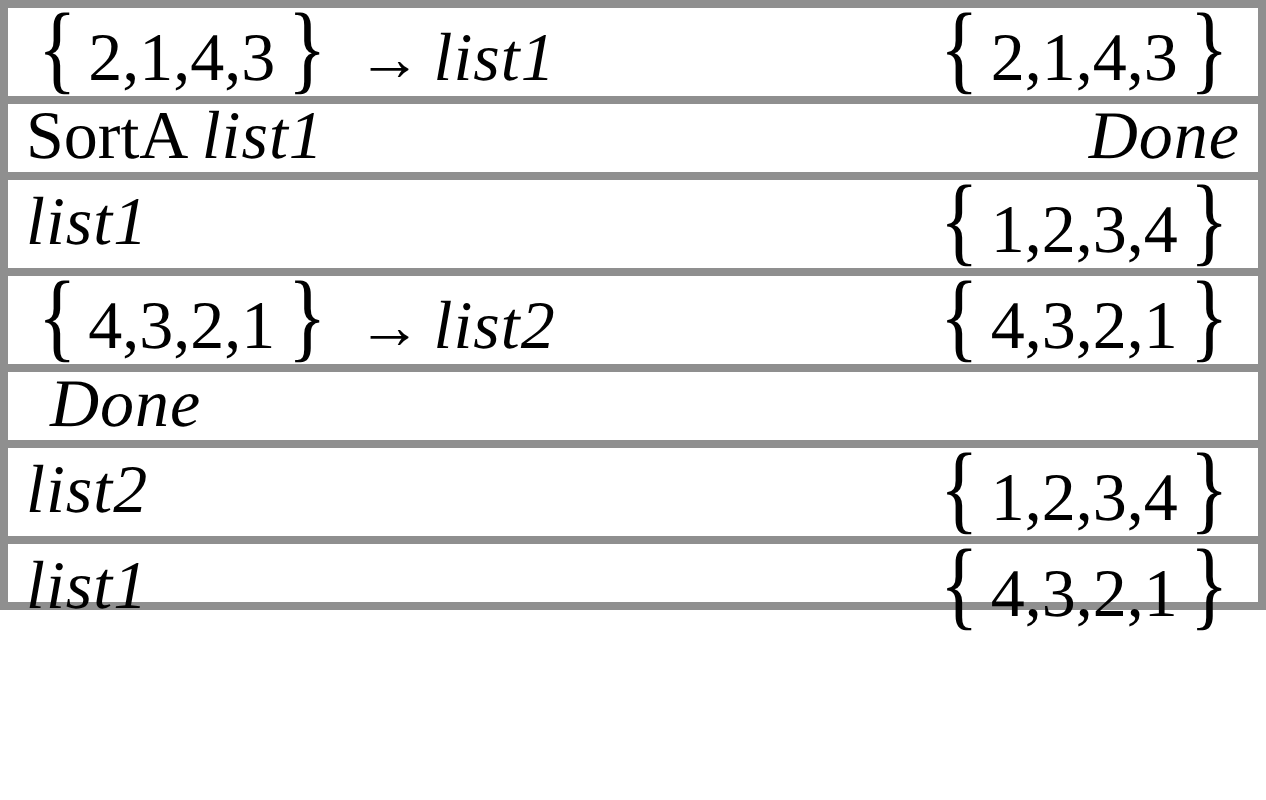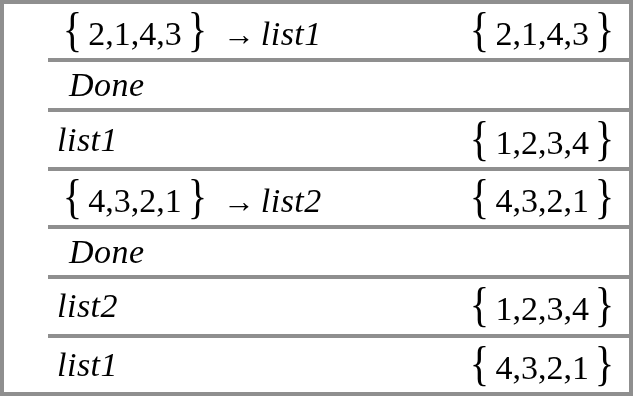--- a/index.html
+++ b/index.html
@@ -7,28 +7,27 @@
     --text: #000000;
     --bg: #ffffff;
   }
   * { box-sizing: border-box; margin: 0; padding: 0; }
   html, body {
     width: 633px; height: 400px;
     background: var(--bg);
     overflow: hidden;
   }
   .history {
-    width: 633px; height: 396px;
+    width: 633px; height: 305px;
     display: flex;
     flex-direction: column;
     border: 4px solid var(--grid-line);
     background: var(--bg);
     font-family: "Liberation Serif", "DejaVu Serif", serif;
     color: var(--text);
-    padding-left: 44px;
   }
   .row {
     flex: 1 1 0;
     display: flex;
     align-items: center;
     justify-content: space-between;
     border-bottom: 4px solid var(--grid-line);
     padding: 0 9px;
     font-size: 34px;
     line-height: 1;
@@ -60,20 +59,21 @@
 </style>
 </head>
 <body>
 
 <div class="history">
     <div class="row tall">
       <div class="cell left"><span class="seg seg-brace">{</span><span class="seg seg-plain">2,1,4,3</span><span class="seg seg-brace">}</span><span class="seg seg-arrow">→</span><span class="seg seg-var">list1</span></div>
       <div class="cell right"><span class="seg seg-brace">{</span><span class="seg seg-plain">2,1,4,3</span><span class="seg seg-brace">}</span></div>
     </div>
     <div class="row">
+      <div class="cell left"><span class="seg seg-plain">SortA </span><span class="seg seg-var">list1</span></div>
       <div class="cell right"><span class="seg seg-var">Done</span></div>
     </div>
     <div class="row tall">
       <div class="cell left"><span class="seg seg-var">list1</span></div>
       <div class="cell right"><span class="seg seg-brace">{</span><span class="seg seg-plain">1,2,3,4</span><span class="seg seg-brace">}</span></div>
     </div>
     <div class="row tall">
       <div class="cell left"><span class="seg seg-brace">{</span><span class="seg seg-plain">4,3,2,1</span><span class="seg seg-brace">}</span><span class="seg seg-arrow">→</span><span class="seg seg-var">list2</span></div>
       <div class="cell right"><span class="seg seg-brace">{</span><span class="seg seg-plain">4,3,2,1</span><span class="seg seg-brace">}</span></div>
     </div>

